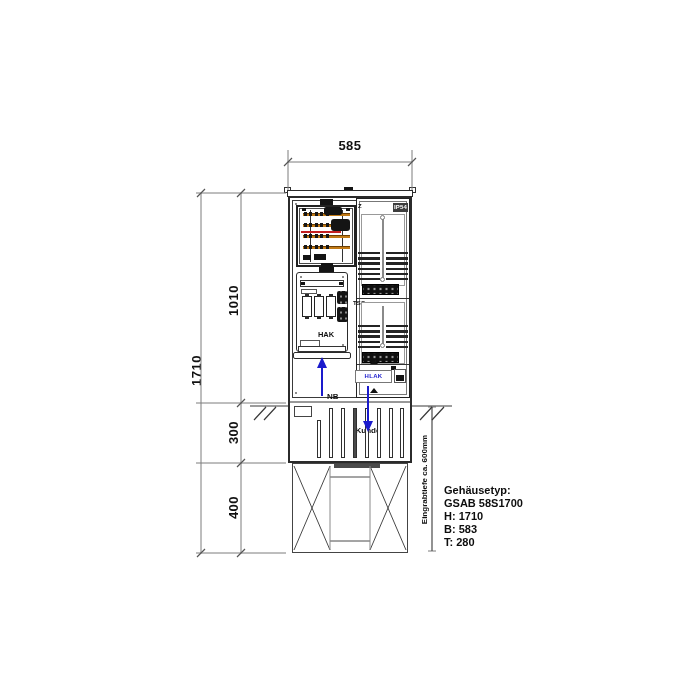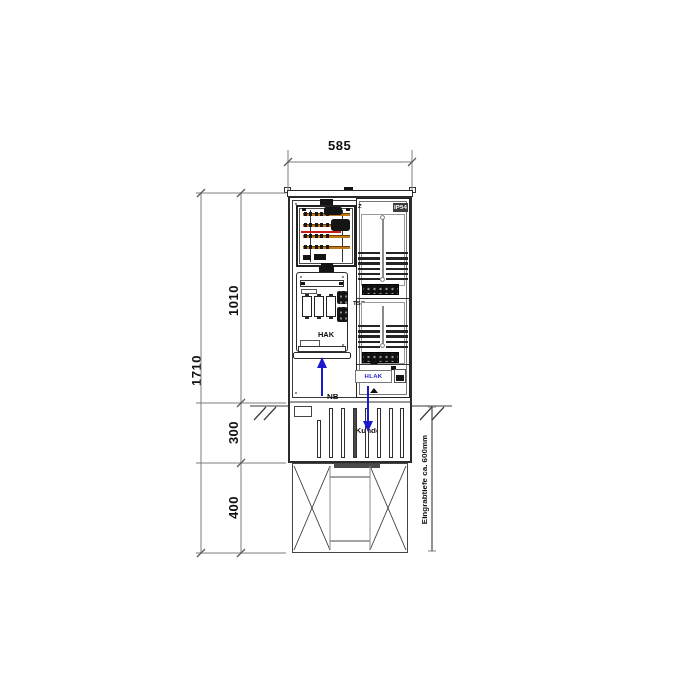--- a/index.html
+++ b/index.html
@@ -3,21 +3,21 @@
 <meta charset="utf-8">
 <style>
   * { margin:0; padding:0; box-sizing:border-box; }
   html,body { background:#fff; }
   .canvas {
     position:relative; width:700px; height:700px; background:#ffffff;
     font-family:"Liberation Sans", sans-serif; overflow:hidden;
   }
   .abs { position:absolute; }
   .lbl { position:absolute; font-weight:bold; color:#111; white-space:nowrap; }
-  .dim { font-size:13px; letter-spacing:0.5px; }
+  .dim { font-size:13px; letter-spacing:0.5px; text-align:center; }
   .rot { transform:rotate(-90deg); transform-origin:center center; text-align:center; }
   .tiny { font-size:6px; }
   .small { font-size:8px; }
   .box { position:absolute; background:#fff; border:1px solid #333; }
   .blk { position:absolute; background:#141414; }
   .badge {
     position:absolute; background:var(--c-badge_bg,#3d3d3d); color:var(--c-badge_text,#fff);
     font-size:6px; font-weight:bold; text-align:center; line-height:9px; letter-spacing:0.2px;
   }
   .busbar { position:absolute; height:3px; width:47px; background:var(--c-busbar,#c27a16); border-top:1px solid #6b3f05; }
@@ -50,20 +50,27 @@
 
 <div class="canvas">
 
   <div class="lbl dim" style="left:328px; top:138px; width:44px;">585</div>
   <div class="lbl dim rot" style="left:175px; top:363px; width:42px;">1710</div>
   <div class="lbl dim rot" style="left:212px; top:293px; width:42px;">1010</div>
   <div class="lbl dim rot" style="left:216px; top:425px; width:34px;">300</div>
   <div class="lbl dim rot" style="left:216px; top:500px; width:34px;">400</div>
   <div class="lbl rot" style="left:368px; top:475px; width:112px; font-size:8px;">Eingrabtiefe ca. 600mm</div>
 
+  <div class="info">
+    <div>Gehäusetyp:</div>
+    <div>GSAB 58S1700</div>
+    <div>H: 1710</div>
+    <div>B: 583</div>
+    <div>T: 280</div>
+  </div>
 
   <div class="box" style="left:284px; top:187px; width:7px; height:6px;"></div>
   <div class="box" style="left:409px; top:187px; width:7px; height:6px;"></div>
   <div class="blk" style="left:344px; top:187px; width:9px; height:4px;"></div>
   <div class="box" style="left:287px; top:190px; width:126px; height:7px; border-width:1.5px; border-color:#2b2b2b;"></div>
 
   <div class="box" style="left:288px; top:196px; width:124px; height:267px; border-width:2px; border-color:#2b2b2b;"></div>
   <div class="box" style="left:292px; top:200px; width:116px; height:198px; border-color:#3a3a3a;"></div>
   <div class="screw" style="left:295px; top:203px;"></div>
   <div class="screw" style="left:403px; top:203px;"></div>

